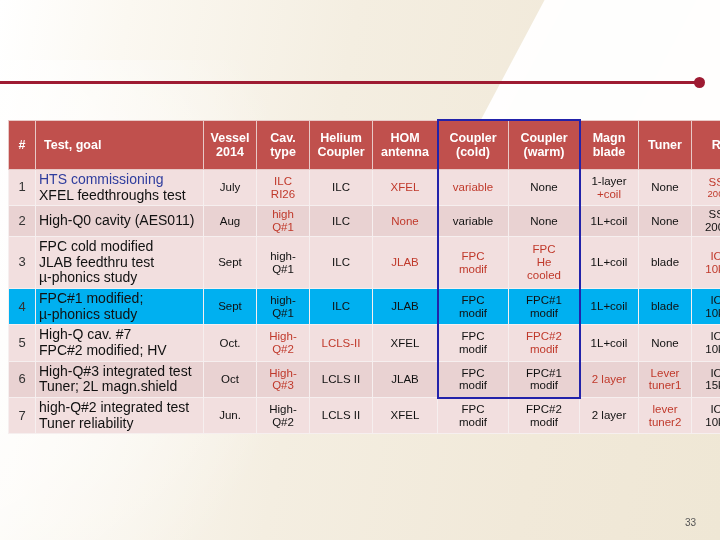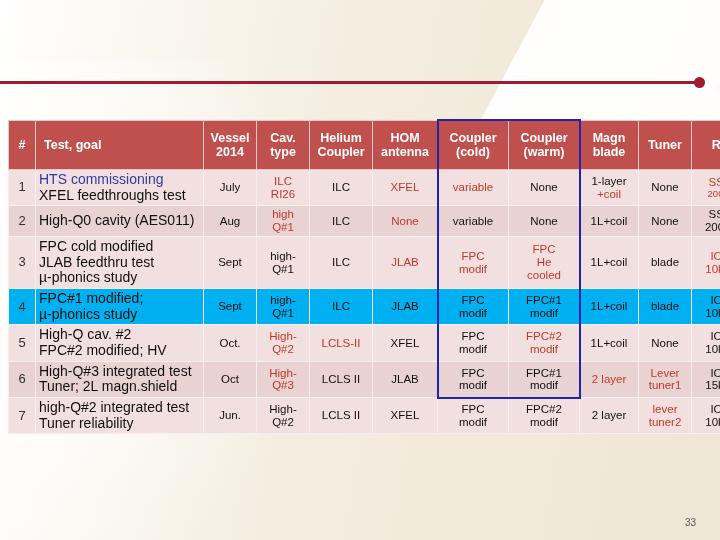--- a/index.html
+++ b/index.html
@@ -386,21 +386,21 @@
               <span class="ln tc-black">blade</span>
             </td>
             <td class="c-rf" style="width: 50px;">
               <span class="ln tc-black">IOT</span>
               <span class="ln tc-black">10kW</span>
             </td>
           </tr>
           <tr class="r-odd">
             <td class="c-num" style="width: 22px;">5</td>
             <td class="c-goal" style="width: 156px;">
-              <span class="ln tc-black">High-Q cav. #2</span>
+              <span class="ln tc-black">High-Q cav. #7</span>
               <span class="ln tc-black">FPC#2 modified; HV</span>
             </td>
             <td class="c-mid" style="width: 46px;">
               <span class="ln tc-black">Oct.</span>
             </td>
             <td class="c-mid" style="width: 46px;">
               <span class="ln tc-red">High-</span>
               <span class="ln tc-red">Q#2</span>
             </td>
             <td class="c-mid" style="width: 56px;">

